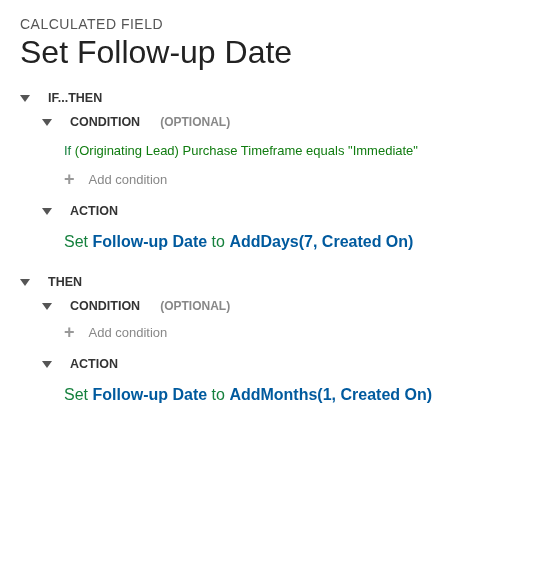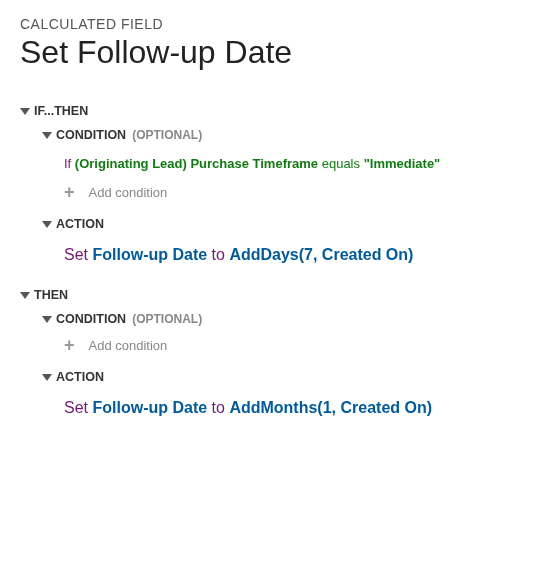--- a/index.html
+++ b/index.html
@@ -14,26 +14,26 @@
   }
   .label-top {
     font-size: 14px;
     letter-spacing: 0.5px;
     color: #555;
   }
   .title {
     font-size: 32px;
     font-weight: 300;
     color: #222;
-    margin: 2px 0 33px 0;
+    margin: 2px 0 20px 0;
   }
   .row {
     display: flex;
     align-items: center;
-    gap: 0;
+    gap: 14px;
     margin-bottom: 10px;
   }
   .caret {
     width: 0;
     height: 0;
     border-left: 5px solid transparent;
     border-right: 5px solid transparent;
     border-top: 7px solid #555;
     flex-shrink: 0;
     margin-right: 4px;
@@ -49,28 +49,28 @@
     font-size: 12px;
     margin-left: 6px;
   }
   .indent-1 { margin-left: 22px; }
   .green-line {
     color: #107c10;
     font-size: 13px;
     line-height: 1.8;
     margin-bottom: 4px;
   }
-  .green-line .bold { font-weight: 700; text-align: right; }
+  .green-line .bold { font-weight: 400; text-align: right; }
   .blue-line {
     color: #005a9e;
     font-size: 16px;
     line-height: 1.8;
   }
   .blue-line .bold { font-weight: 700; }
-  .plain { color: #701a75; }
+  .plain { color: #15803d; }
   .add-row {
     display: flex;
     align-items: center;
     gap: 14px;
     color: #888;
     font-size: 13px;
     margin-top: 8px;
     margin-bottom: 16px;
     cursor: pointer;
   }

